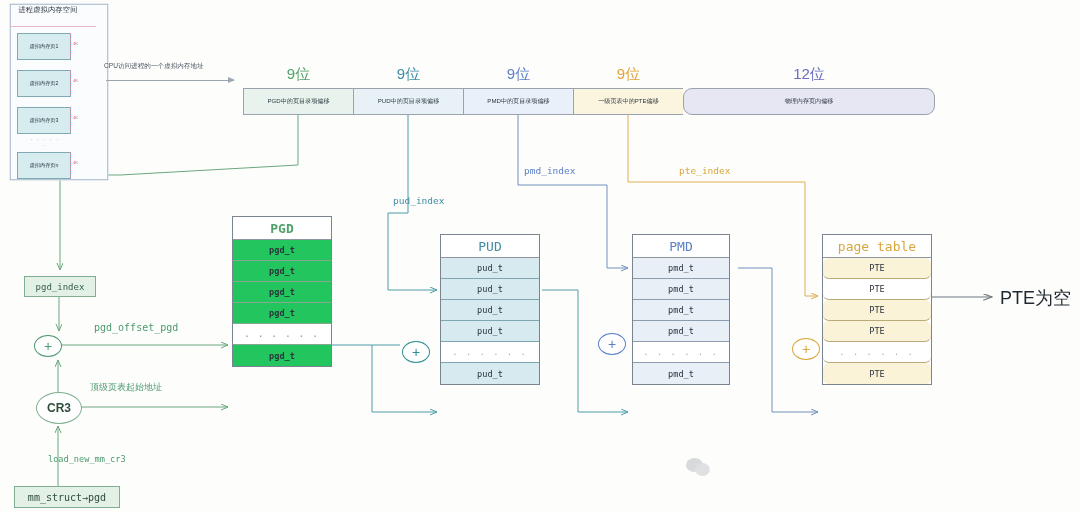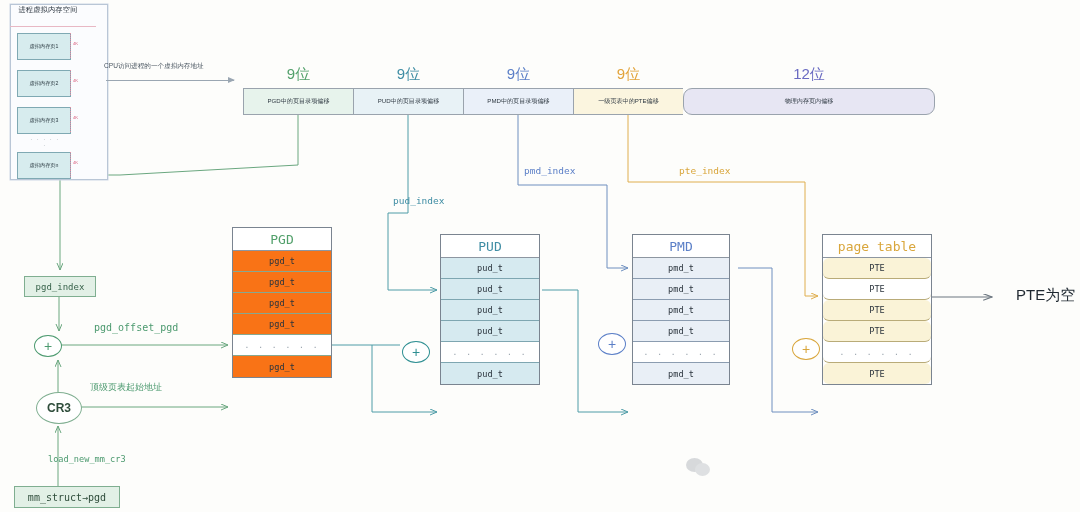--- a/index.html
+++ b/index.html
@@ -61,29 +61,29 @@
   
   .tbl{width:100px;border:1px solid #7a8490;background:#ffffff;box-sizing:border-box;}
   .tbl-hd{height:22px;display:flex;align-items:center;justify-content:center;
           font-size:13px;font-family:"DejaVu Sans Mono","Liberation Mono",monospace;
           border-bottom:1px solid #8d96a1;background:#fff;}
   .row{height:21px;display:flex;align-items:center;justify-content:center;
        font-size:8.6px;font-family:"DejaVu Sans Mono","Liberation Mono",monospace;
        color:#2b343d;border-bottom:1px solid #8d96a1;box-sizing:border-box;}
   .row.dots{border-bottom:1px solid #8d96a1;background:#fff;color:#96a0aa;letter-spacing:2px;font-size:8px;}
   .row.last{border-bottom:none;}
-  #t-pgd{left:232px;top:227px;}
+  #t-pgd{left:232px;top:216px;font-weight:bold;}
   #t-pud{left:440px;top:234px;}
   #t-pmd{left:632px;top:234px;width:98px;}
   #t-pt {left:822px;top:234px;width:110px;}
   #t-pgd .tbl-hd{color:#52a06b}
   #t-pud .tbl-hd{color:#3f8da4}
   #t-pmd .tbl-hd{color:#5b7fc7}
   #t-pt  .tbl-hd{color:#d9a63c}
-  #t-pgd .row{background:#f97316;border-color:#86a891;}
+  #t-pgd .row{background:#22c55e;border-color:#86a891;}
   #t-pud .row{background:#d6eaf0;border-color:#7ea6b1;}
   #t-pmd .row{background:#e9eff6;border-color:#8b9cb0;}
   #t-pt  .row{background:#faf3d7;border-color:#b9ab78;border-radius:6px;}
   .row.empty{background:#ffffff !important;}
   #t-pgd .row.dots,#t-pud .row.dots,#t-pmd .row.dots,#t-pt .row.dots{background:#fff;}
   
   .plus{width:26px;height:20px;border-radius:50%;border:1.4px solid #3d8b78;
         display:flex;align-items:center;justify-content:center;
         font-size:14px;line-height:1;color:#3d8b78;background:#fff;}
   #plus-pgd{left:34px;top:335px;border-color:#4c9a6f;color:#4c9a6f;}
@@ -99,21 +99,21 @@
     font-size:12px;font-weight:bold;color:#2f4d3b;}
   #mm-struct{left:14px;top:486px;width:104px;height:20px;background:#e2f0e6;
     border:1px solid #7fae90;display:flex;align-items:center;justify-content:center;
     font-size:10px;color:#2f4d3b;font-family:"DejaVu Sans Mono","Liberation Mono",monospace;}
   #lbl-offset{left:94px;top:322px;font-size:10px;color:#4c9a6f;
     font-family:"DejaVu Sans Mono","Liberation Mono",monospace;}
   #lbl-top{left:90px;top:381px;font-size:9px;color:#4c9a6f;}
   #lbl-load{left:48px;top:454px;font-size:8.6px;color:#4c9a6f;
     font-family:"DejaVu Sans Mono","Liberation Mono",monospace;}
   
-  #pte-null{left:1000px;top:286px;font-size:15px;color:#1f2830;white-space:nowrap;margin-left:16px;}
+  #pte-null{left:1000px;top:286px;font-size:18px;color:#1f2830;white-space:nowrap;}
   
   #wm{left:686px;top:458px;display:flex;align-items:center;gap:8px;opacity:.55;}
   #wm-icon{width:26px;height:20px;position:relative;}
   #wm-icon .b1{position:absolute;left:0;top:0;width:17px;height:14px;border-radius:50%;background:#b9bdc2;}
   #wm-icon .b2{position:absolute;left:9px;top:5px;width:15px;height:13px;border-radius:50%;background:#c6cace;}
   #wm-text{font-size:21px;color:#c1c5c9;letter-spacing:1px;}
 </style>
 </head>
 <body>
 

